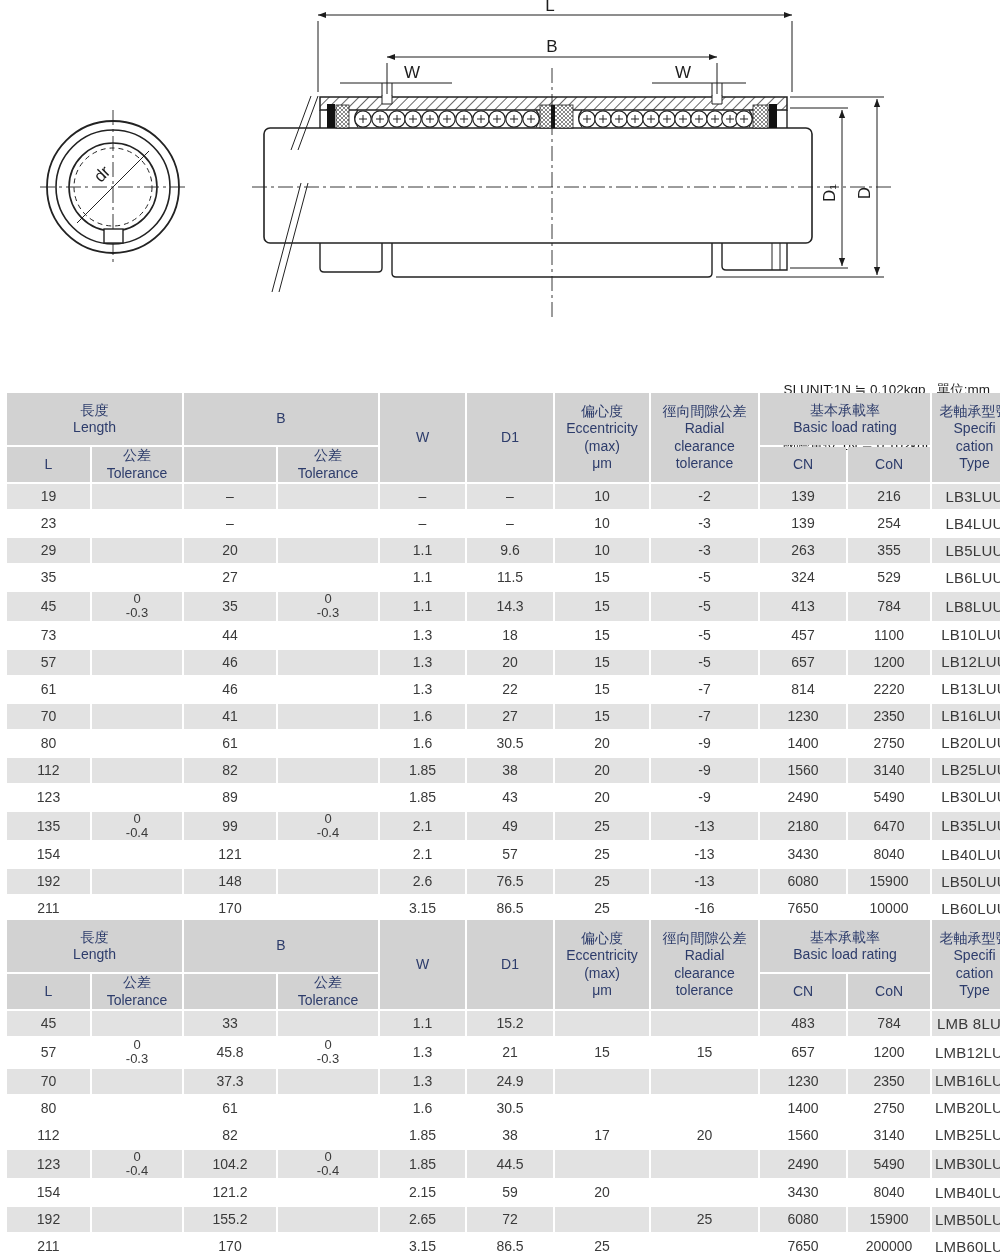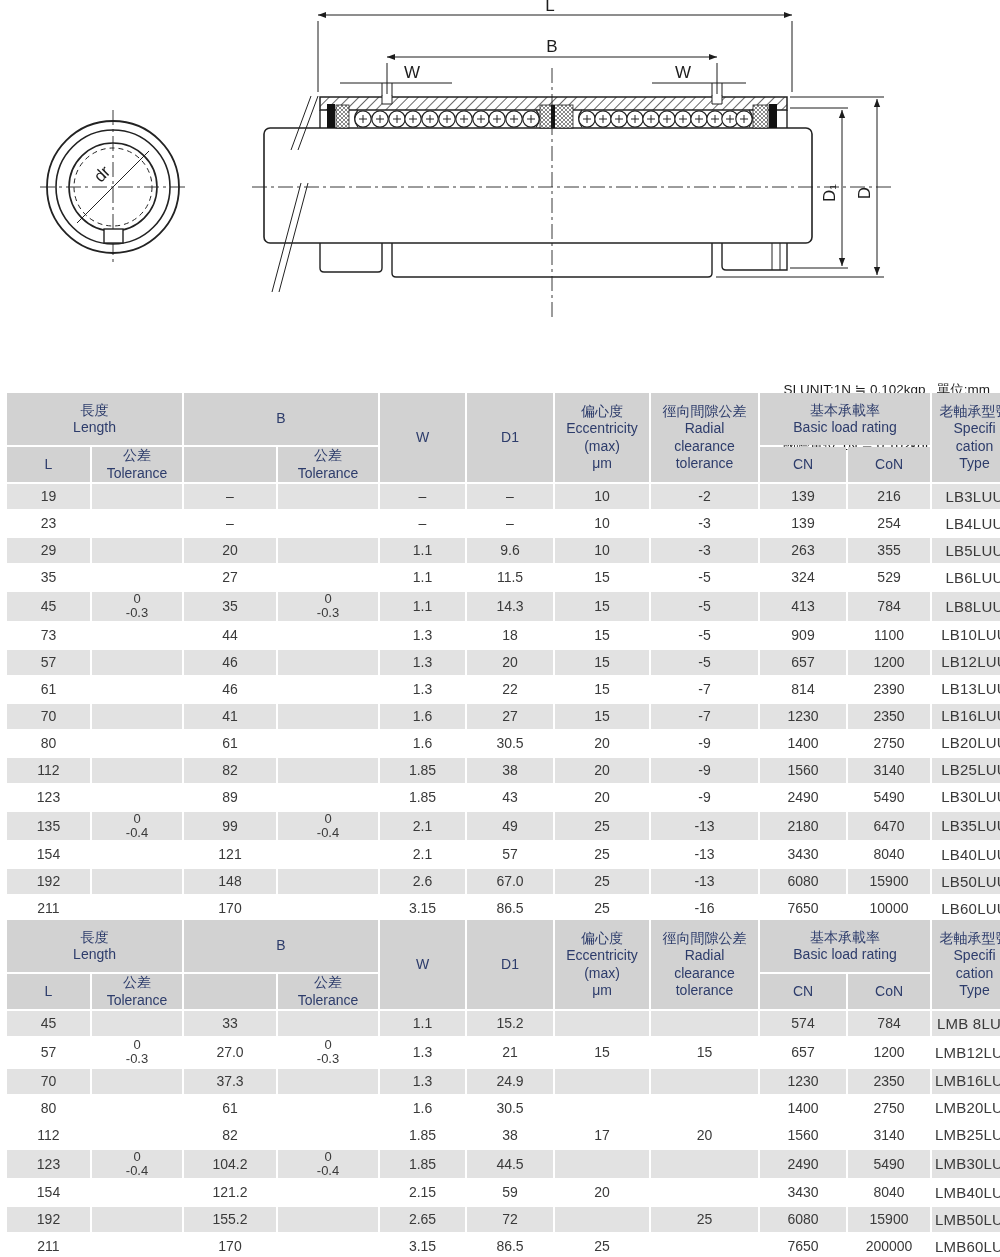--- a/index.html
+++ b/index.html
@@ -289,21 +289,21 @@
         </tr>
         <tr>
           <td><span class="cv">73</span></td>
           <td class="tol"><span class="cv"></span></td>
           <td><span class="cv">44</span></td>
           <td class="tol"><span class="cv"></span></td>
           <td><span class="cv">1.3</span></td>
           <td><span class="cv">18</span></td>
           <td><span class="cv">15</span></td>
           <td><span class="cv">-5</span></td>
-          <td><span class="cv">909</span></td>
+          <td><span class="cv">457</span></td>
           <td><span class="cv">1100</span></td>
           <td class="type"><span class="cv">LB10LUU</span></td>
         </tr>
         <tr class="gray">
           <td><span class="cv">57</span></td>
           <td class="tol"><span class="cv"></span></td>
           <td><span class="cv">46</span></td>
           <td class="tol"><span class="cv"></span></td>
           <td><span class="cv">1.3</span></td>
           <td><span class="cv">20</span></td>
@@ -316,21 +316,21 @@
         <tr>
           <td><span class="cv">61</span></td>
           <td class="tol"><span class="cv"></span></td>
           <td><span class="cv">46</span></td>
           <td class="tol"><span class="cv"></span></td>
           <td><span class="cv">1.3</span></td>
           <td><span class="cv">22</span></td>
           <td><span class="cv">15</span></td>
           <td><span class="cv">-7</span></td>
           <td><span class="cv">814</span></td>
-          <td><span class="cv">2390</span></td>
+          <td><span class="cv">2220</span></td>
           <td class="type"><span class="cv">LB13LUU</span></td>
         </tr>
         <tr class="gray">
           <td><span class="cv">70</span></td>
           <td class="tol"><span class="cv"></span></td>
           <td><span class="cv">41</span></td>
           <td class="tol"><span class="cv"></span></td>
           <td><span class="cv">1.6</span></td>
           <td><span class="cv">27</span></td>
           <td><span class="cv">15</span></td>
@@ -405,21 +405,21 @@
           <td><span class="cv">3430</span></td>
           <td><span class="cv">8040</span></td>
           <td class="type"><span class="cv">LB40LUU</span></td>
         </tr>
         <tr class="gray">
           <td><span class="cv">192</span></td>
           <td class="tol"><span class="cv"></span></td>
           <td><span class="cv">148</span></td>
           <td class="tol"><span class="cv"></span></td>
           <td><span class="cv">2.6</span></td>
-          <td><span class="cv">67.0</span></td>
+          <td><span class="cv">76.5</span></td>
           <td><span class="cv">25</span></td>
           <td><span class="cv">-13</span></td>
           <td><span class="cv">6080</span></td>
           <td><span class="cv">15900</span></td>
           <td class="type"><span class="cv">LB50LUU</span></td>
         </tr>
         <tr>
           <td><span class="cv">211</span></td>
           <td class="tol"><span class="cv"></span></td>
           <td><span class="cv">170</span></td>
@@ -485,29 +485,29 @@
     <tbody id="t2body">
         <tr class="gray">
           <td><span class="cv">45</span></td>
           <td class="tol"><span class="cv"></span></td>
           <td><span class="cv">33</span></td>
           <td class="tol"><span class="cv"></span></td>
           <td><span class="cv">1.1</span></td>
           <td><span class="cv">15.2</span></td>
           <td><span class="cv"></span></td>
           <td><span class="cv"></span></td>
-          <td><span class="cv">574</span></td>
+          <td><span class="cv">483</span></td>
           <td><span class="cv">784</span></td>
           <td class="type"><span class="cv">LMB 8LUU</span></td>
         </tr>
         <tr>
           <td><span class="cv">57</span></td>
           <td class="tol"><span class="cv">0
 -0.3</span></td>
-          <td><span class="cv">27.0</span></td>
+          <td><span class="cv">45.8</span></td>
           <td class="tol"><span class="cv">0
 -0.3</span></td>
           <td><span class="cv">1.3</span></td>
           <td><span class="cv">21</span></td>
           <td><span class="cv">15</span></td>
           <td><span class="cv">15</span></td>
           <td><span class="cv">657</span></td>
           <td><span class="cv">1200</span></td>
           <td class="type"><span class="cv">LMB12LUU</span></td>
         </tr>

